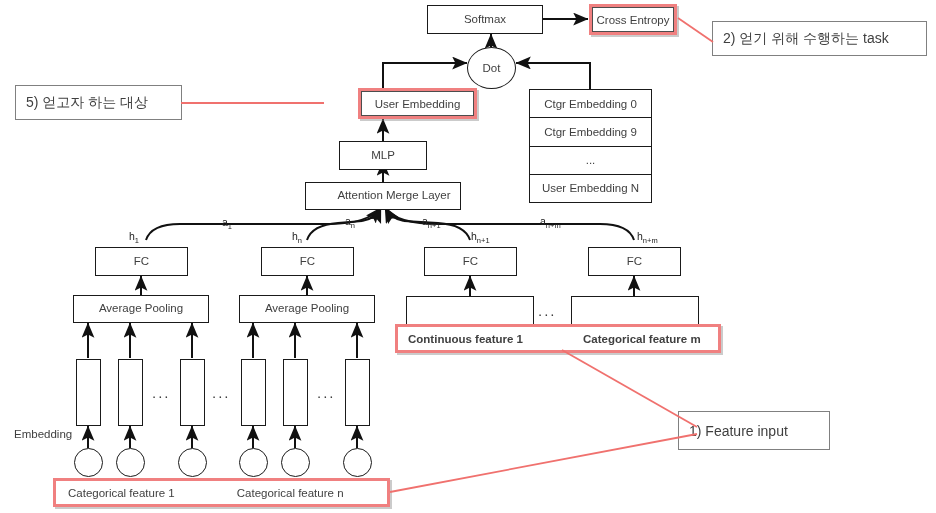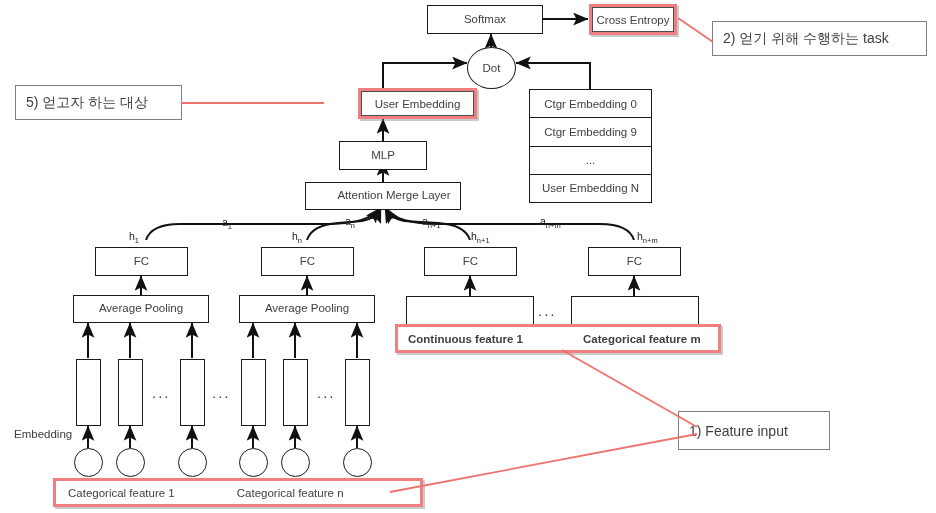--- a/index.html
+++ b/index.html
@@ -347,21 +347,21 @@
     <span>Embedding</span>
   </div>
 
   <div class="circle" style="left:74px;  top:448px; width:29px; height:29px;"></div>
   <div class="circle" style="left:116px; top:448px; width:29px; height:29px;"></div>
   <div class="circle" style="left:178px; top:448px; width:29px; height:29px;"></div>
   <div class="circle" style="left:239px; top:448px; width:29px; height:29px;"></div>
   <div class="circle" style="left:281px; top:448px; width:29px; height:29px;"></div>
   <div class="circle" style="left:343px; top:448px; width:29px; height:29px;"></div>
 
-  <div class="hl" style="left:53px; top:478px; width:370px; height:29px; justify-content:flex-start;">
+  <div class="hl" style="left:53px; top:478px; width:337px; height:29px; justify-content:flex-start;">
     <div class="hl-inner" style="justify-content:flex-start; padding-left:12px; gap:62px; border:none;">
       <span>Categorical feature 1</span>
       <span>Categorical feature n</span>
     </div>
   </div>
 
   <div class="note" style="left:712px; top:21px; width:215px; height:35px;">
     <span>2) 얻기 위해 수행하는 task</span>
   </div>
 

